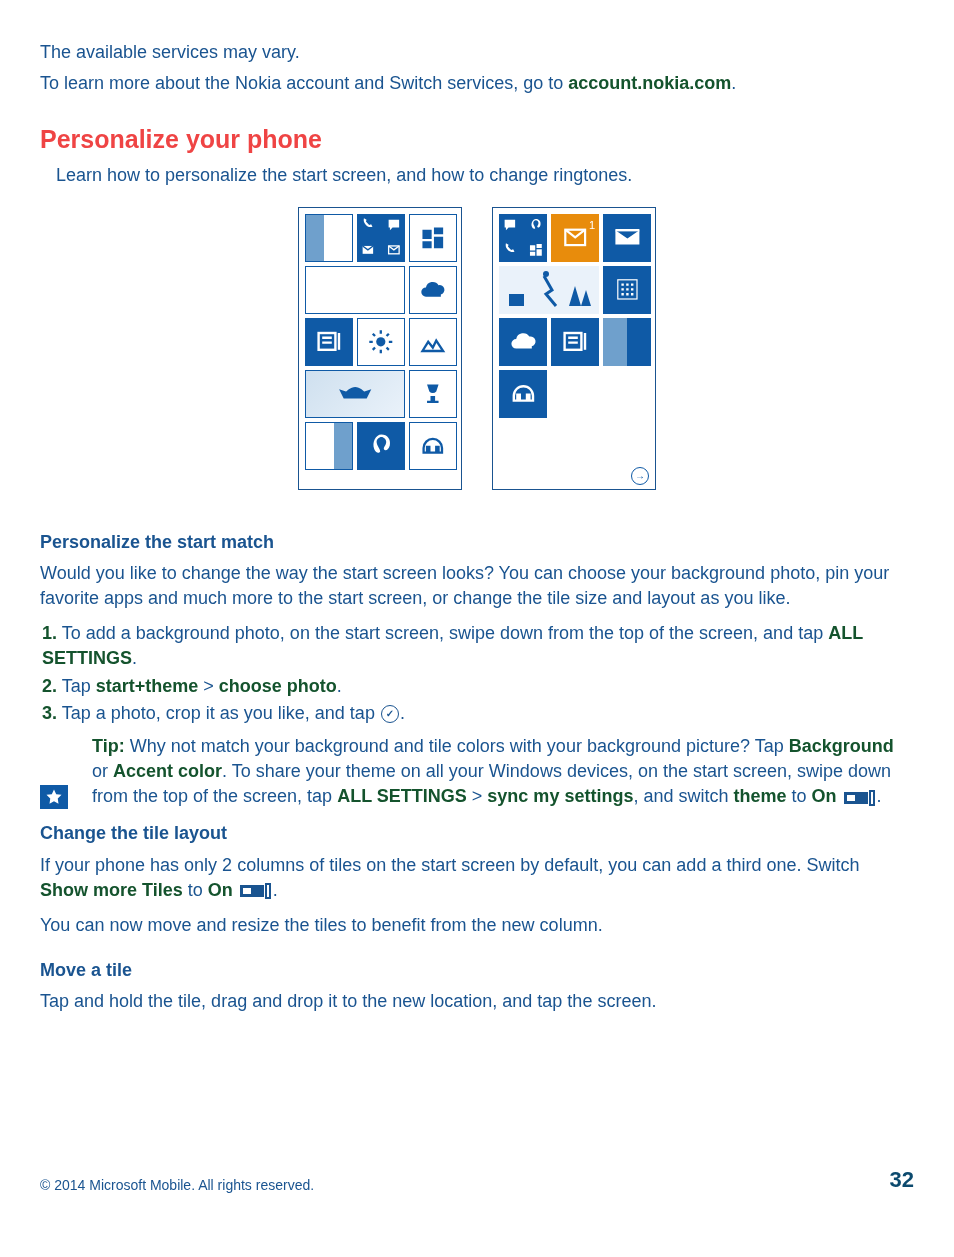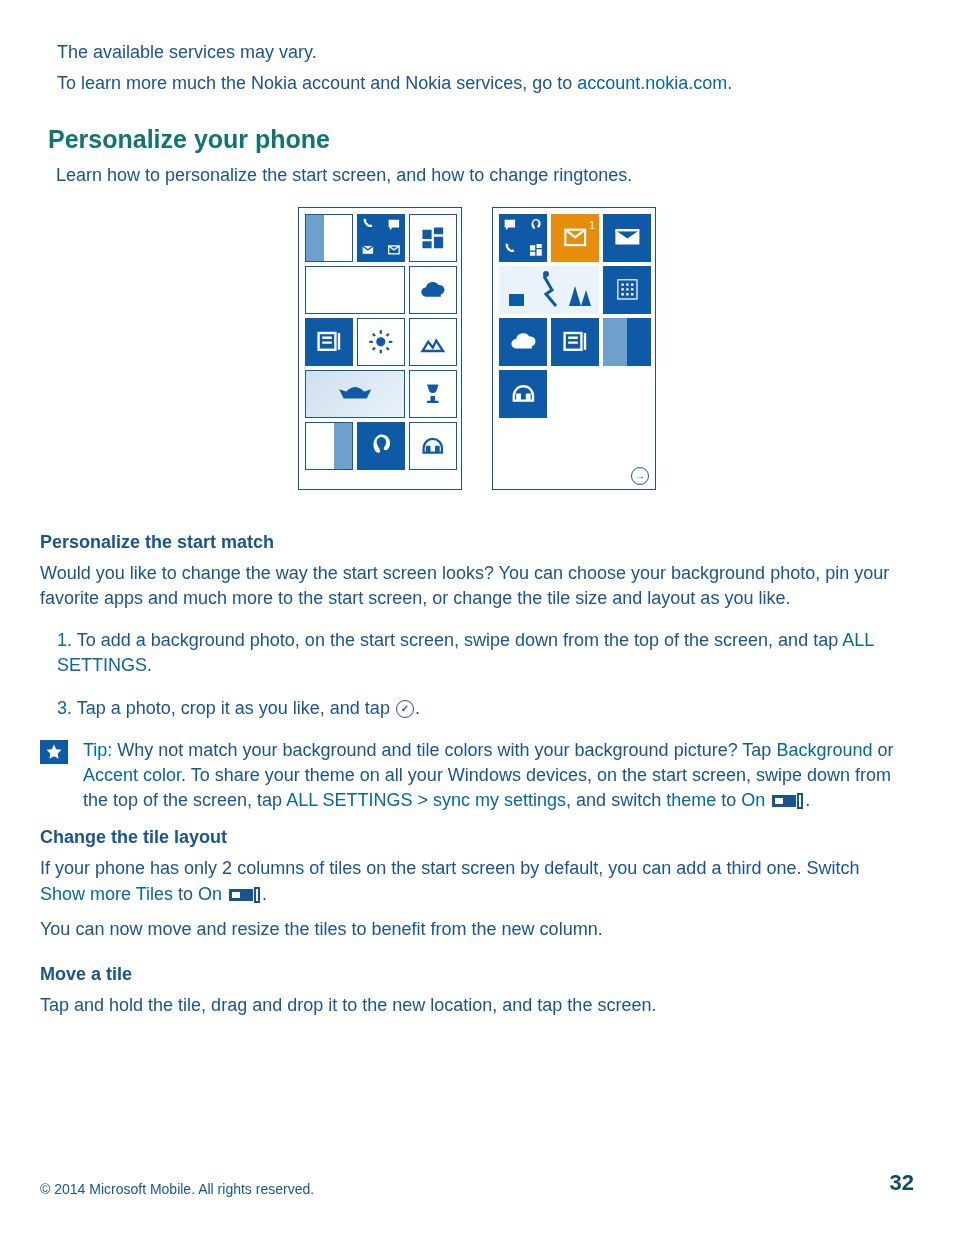--- a/index.html
+++ b/index.html
@@ -5,26 +5,26 @@
   body {
     font-family: "Segoe UI", Arial, sans-serif;
     margin: 0;
     padding: 40px 40px 30px 40px;
     width: 954px;
     box-sizing: border-box;
     color: #1a5490;
     font-size: 18px;
     line-height: 1.4;
   }
-  .intro p { margin: 0 0 6px 17px; }
+  .intro p { margin: 0 0 6px 0; }
   h2.section-title {
-    color: #0f766e;
+    color: #ef4444;
     font-size: 25px;
     font-weight: bold;
-    margin: 26px 0 6px 8px;
+    margin: 26px 0 6px 0;
   }
   .subtitle { margin: 0 0 18px 16px; }
   .images-row {
     display: flex;
     justify-content: center;
     gap: 30px;
     margin: 14px 0 40px 0;
   }
   .phone-frame {
     border: 1px solid #1a5490;
@@ -42,49 +42,49 @@
   .quad { display:grid; grid-template-columns:1fr 1fr; grid-template-rows:1fr 1fr; gap:3px; }
   .quad > div { background:#0f5aa6; display:flex; align-items:center; justify-content:center; }
   .quad svg { width:70%; height:70%; }
   .span2w { grid-column: span 2; }
   
   .pB { display:grid; grid-template-columns: repeat(3, 48px); grid-auto-rows: 48px; gap:4px; }
   .orange { background:#e88c0c !important; }
   .arrow-circle { position:absolute; bottom:4px; right:6px; width:16px; height:16px; border:1px solid #0f5aa6; border-radius:50%; display:flex; align-items:center; justify-content:center; font-size:10px; color:#0f5aa6; }
   h3.blue-bold { color:#1a5490; font-weight:bold; font-size:18px; margin: 20px 0 6px 0; }
   p { margin: 0 16px 10px 0; }
-  .steps p { margin:17px; }
-  .bold { font-weight:normal; color:#0369a1; }
+  .steps p { margin:2px; }
+  .bold { font-weight:bold; color:#14532d; }
   .inline-icon {
     display:inline-flex; vertical-align:middle; width:18px; height:18px;
     align-items:center; justify-content:center; margin:0 1px;
   }
   .inline-icon.circle { border:1.6px solid #1a5490; border-radius:50%; box-sizing:border-box; }
   .inline-icon.circle::after { content:"✓"; font-size:10px; color:#1a5490; font-weight:bold; }
   .toggle-icon {
     display:inline-flex; vertical-align:middle; align-items:center; gap:1px; margin:0 2px;
   }
   .toggle-icon .track { width:24px; height:12px; border:2px solid #1a5490; background:#1a5490; position:relative; box-sizing:border-box;}
   .toggle-icon .track::after { content:""; position:absolute; left:1px; top:1px; width:8px; height:6px; background:#fff; }
   .toggle-icon .knob { width:6px; height:16px; border:2px solid #1a5490; box-sizing:border-box; }
-  .tip-row { display:flex; gap:15px; margin: 8px 0 12px 0; }
+  .tip-row { display:flex; gap:24px; margin: 8px 0 12px 0; align-items: flex-end; }
   .tip-badge { width:28px; height:24px; background:#0f5aa6; color:#fff; display:flex; align-items:center; justify-content:center; flex:0 0 28px; margin-top:2px;}
   .tip-badge svg { width:18px; height:18px; }
   .tip-body { flex:1; }
   .footer { display:flex; justify-content:space-between; align-items:flex-end; margin-top:150px; font-size:14px; }
   .footer .page { color:#0c4a6e; font-weight:bold; font-size:22px; }
   .small-svg { fill:#fff; }
 </style>
 </head>
 <body>
 
 <div class="intro">
   <p>The available services may vary.</p>
   <p>
-    <span>To learn more much the Nokia account and Nokia services, go to </span><span class="bold">account.nokia.com</span><span>.</span>
+    <span>To learn more about the Nokia account and Switch services, go to </span><span class="bold">account.nokia.com</span><span>.</span>
   </p>
 </div>
 
 <h2 class="section-title">Personalize your phone</h2>
 <p class="subtitle">Learn how to personalize the start screen, and how to change ringtones.</p>
 
 <div class="images-row">
 
   <div class="phone-frame">
     <div class="pA">
@@ -250,20 +250,21 @@
     </div>
     <div class="arrow-circle">→</div>
   </div>
 </div>
 
 <h3 class="blue-bold">Personalize the start match</h3>
 <p>Would you like to change the way the start screen looks? You can choose your background photo, pin your favorite apps and much more to the start screen, or change the tile size and layout as you like.</p>
 
 <div class="steps">
   <p><span class="bold">1.</span><span> To add a background photo, on the start screen, swipe down from the top of the screen, and tap </span><span class="bold">ALL SETTINGS</span><span>.</span></p>
+  <p><span class="bold">2.</span><span> Tap </span><span class="bold">start+theme</span><span> &gt; </span><span class="bold">choose photo</span><span>.</span></p>
   <p><span class="bold">3.</span><span> Tap a photo, crop it as you like, and tap </span><span class="inline-icon circle"></span><span>.</span></p>
 </div>
 
 <div class="tip-row">
   <div class="tip-badge">
     <svg viewBox="0 0 24 24">
         <path fill="#fff" d="M12 2l2.9 6.3L22 9l-5 4.9L18 21l-6-3.3L6 21l1-7.1L2 9l7.1-.7z"></path>
       </svg>
   </div>
   <div class="tip-body">

